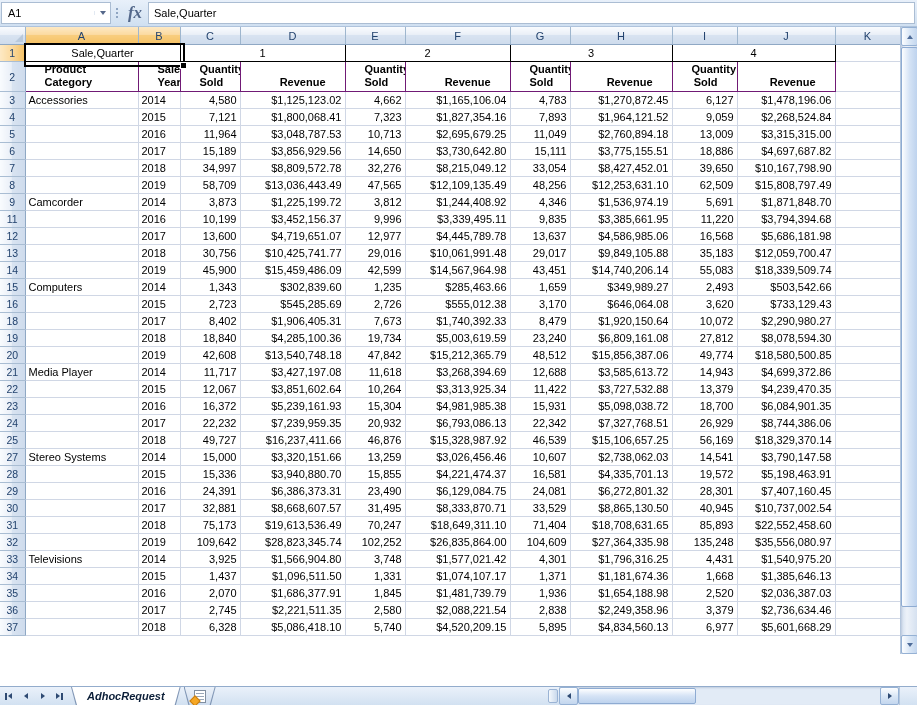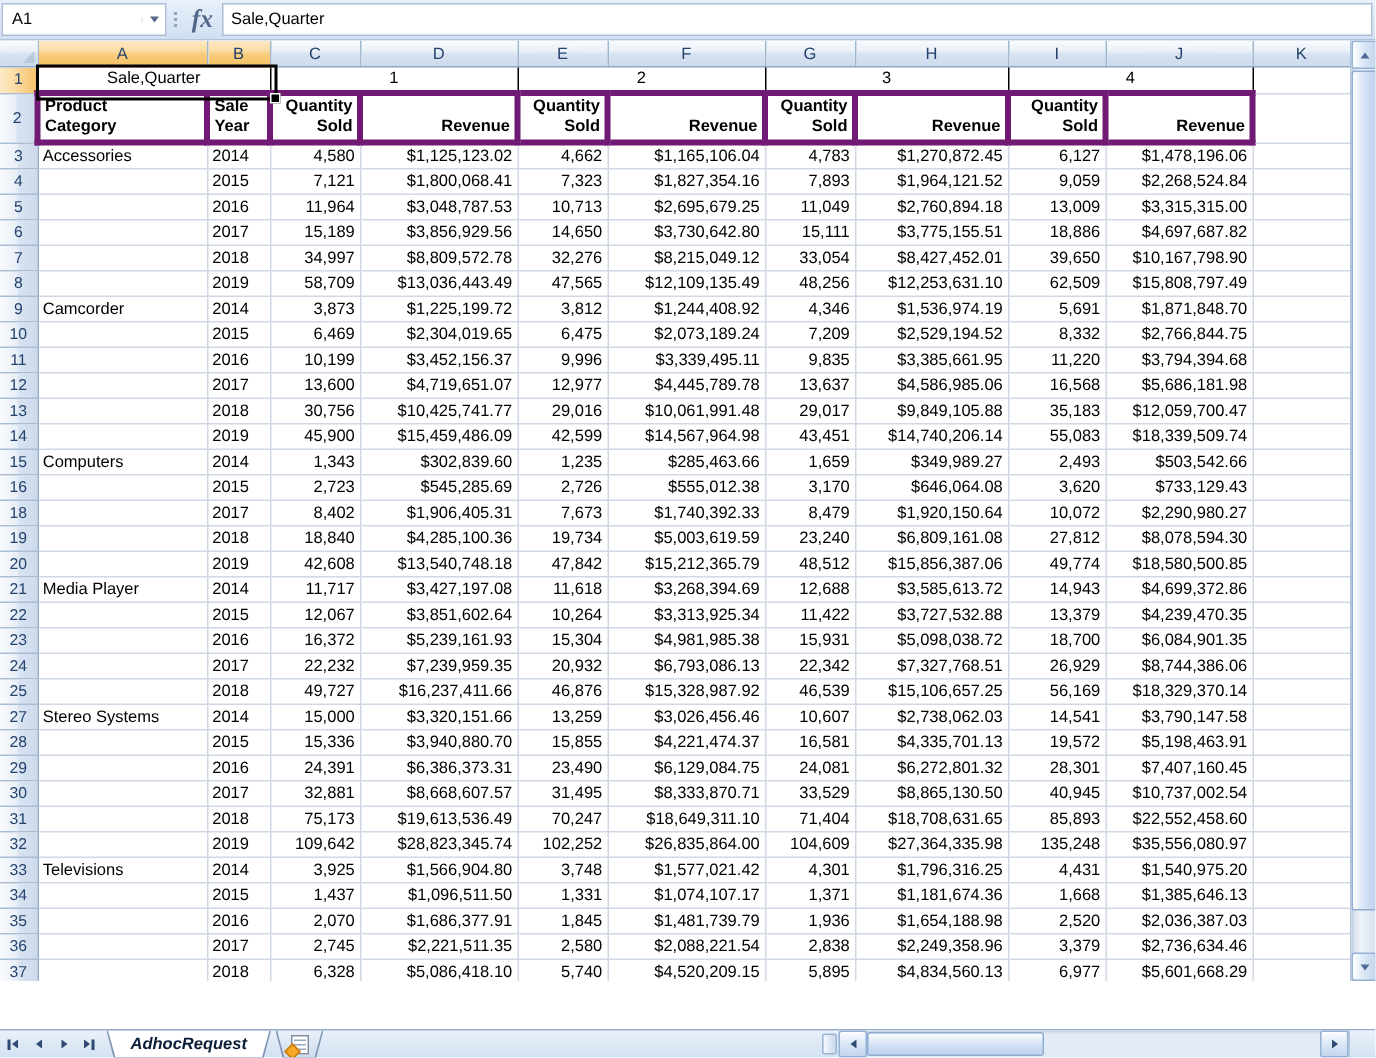--- a/index.html
+++ b/index.html
@@ -25,21 +25,21 @@
   .sheet thead th{height:17px;background:linear-gradient(#F9FBFE,#E9EFF7 45%,#D8E3F1 50%,#CEDBEC);border-right:1px solid #9EB6CE;border-bottom:1px solid #8FA8C4;color:#23436E;font-size:11px;text-align:center;padding:0;}
   .sheet thead th.sel{background:linear-gradient(#FDE9C4,#FBDAA0 45%,#F8CD7E 50%,#F5C164);border-bottom:1px solid #E79C37;}
   .sheet tbody th{background:linear-gradient(to right,#F9FBFE,#E9EFF7 45%,#D8E3F1 50%,#CEDBEC);border-right:1px solid #8FA8C4;border-bottom:1px solid #A9BDD3;color:#23436E;font-size:10.5px;text-align:center;padding:0;}
   .sheet tbody th.sel{background:linear-gradient(to right,#FDE9C4,#FBDAA0 45%,#F5C164);border-right:1px solid #E79C37;}
   .sheet td{border-right:1px solid #D0D7E5;border-bottom:1px solid #D0D7E5;font-size:11px;line-height:15px;color:#000;padding:0 3px;background:#fff;}
   tr.r1{height:18px;}
   tr.r2{height:31px;}
   .sheet tbody tr{height:17px;}
   td.a1{text-align:center;border:1px solid #000;}
   td.q{text-align:center;border:1px solid #000;}
-  td.h{font-weight:bold;border:4px solid #701a75;white-space:pre-line;vertical-align:bottom;line-height:13px;padding:1px 3px 2px;}
+  td.h{font-weight:bold;border:1px solid #701a75;white-space:pre-line;vertical-align:bottom;line-height:13px;padding:1px 19px 2px;}
   td.hl{text-align:left;}
   td.hr{text-align:right;}
   td.cat,td.yr{text-align:left;}
   td.qty,td.rev{text-align:right;}
   .sheet thead th.corner{position:relative;}
   .sheet thead th.corner::after{content:'';position:absolute;right:2px;bottom:2px;width:0;height:0;border-left:8px solid transparent;border-bottom:8px solid #B9C9DC;}
 
   
   .selection{position:absolute;left:24px;top:16px;width:157px;height:20px;border:2px solid #000;pointer-events:none;z-index:5;}
   .fill-handle{position:absolute;right:-4px;bottom:-4px;width:5px;height:5px;background:#000;border:1px solid #fff;pointer-events:auto;}
@@ -246,34 +246,20 @@
               <td class="rev">$1,225,199.72</td>
               <td class="qty">3,812</td>
               <td class="rev">$1,244,408.92</td>
               <td class="qty">4,346</td>
               <td class="rev">$1,536,974.19</td>
               <td class="qty">5,691</td>
               <td class="rev">$1,871,848.70</td>
               <td></td>
             </tr>
             <tr>
-              <th>10</th>
-              <td class="cat"></td>
-              <td class="yr">2015</td>
-              <td class="qty">6,469</td>
-              <td class="rev">$2,304,019.65</td>
-              <td class="qty">6,475</td>
-              <td class="rev">$2,073,189.24</td>
-              <td class="qty">7,209</td>
-              <td class="rev">$2,529,194.52</td>
-              <td class="qty">8,332</td>
-              <td class="rev">$2,766,844.75</td>
-              <td></td>
-            </tr>
-            <tr>
               <th>11</th>
               <td class="cat"></td>
               <td class="yr">2016</td>
               <td class="qty">10,199</td>
               <td class="rev">$3,452,156.37</td>
               <td class="qty">9,996</td>
               <td class="rev">$3,339,495.11</td>
               <td class="qty">9,835</td>
               <td class="rev">$3,385,661.95</td>
               <td class="qty">11,220</td>

